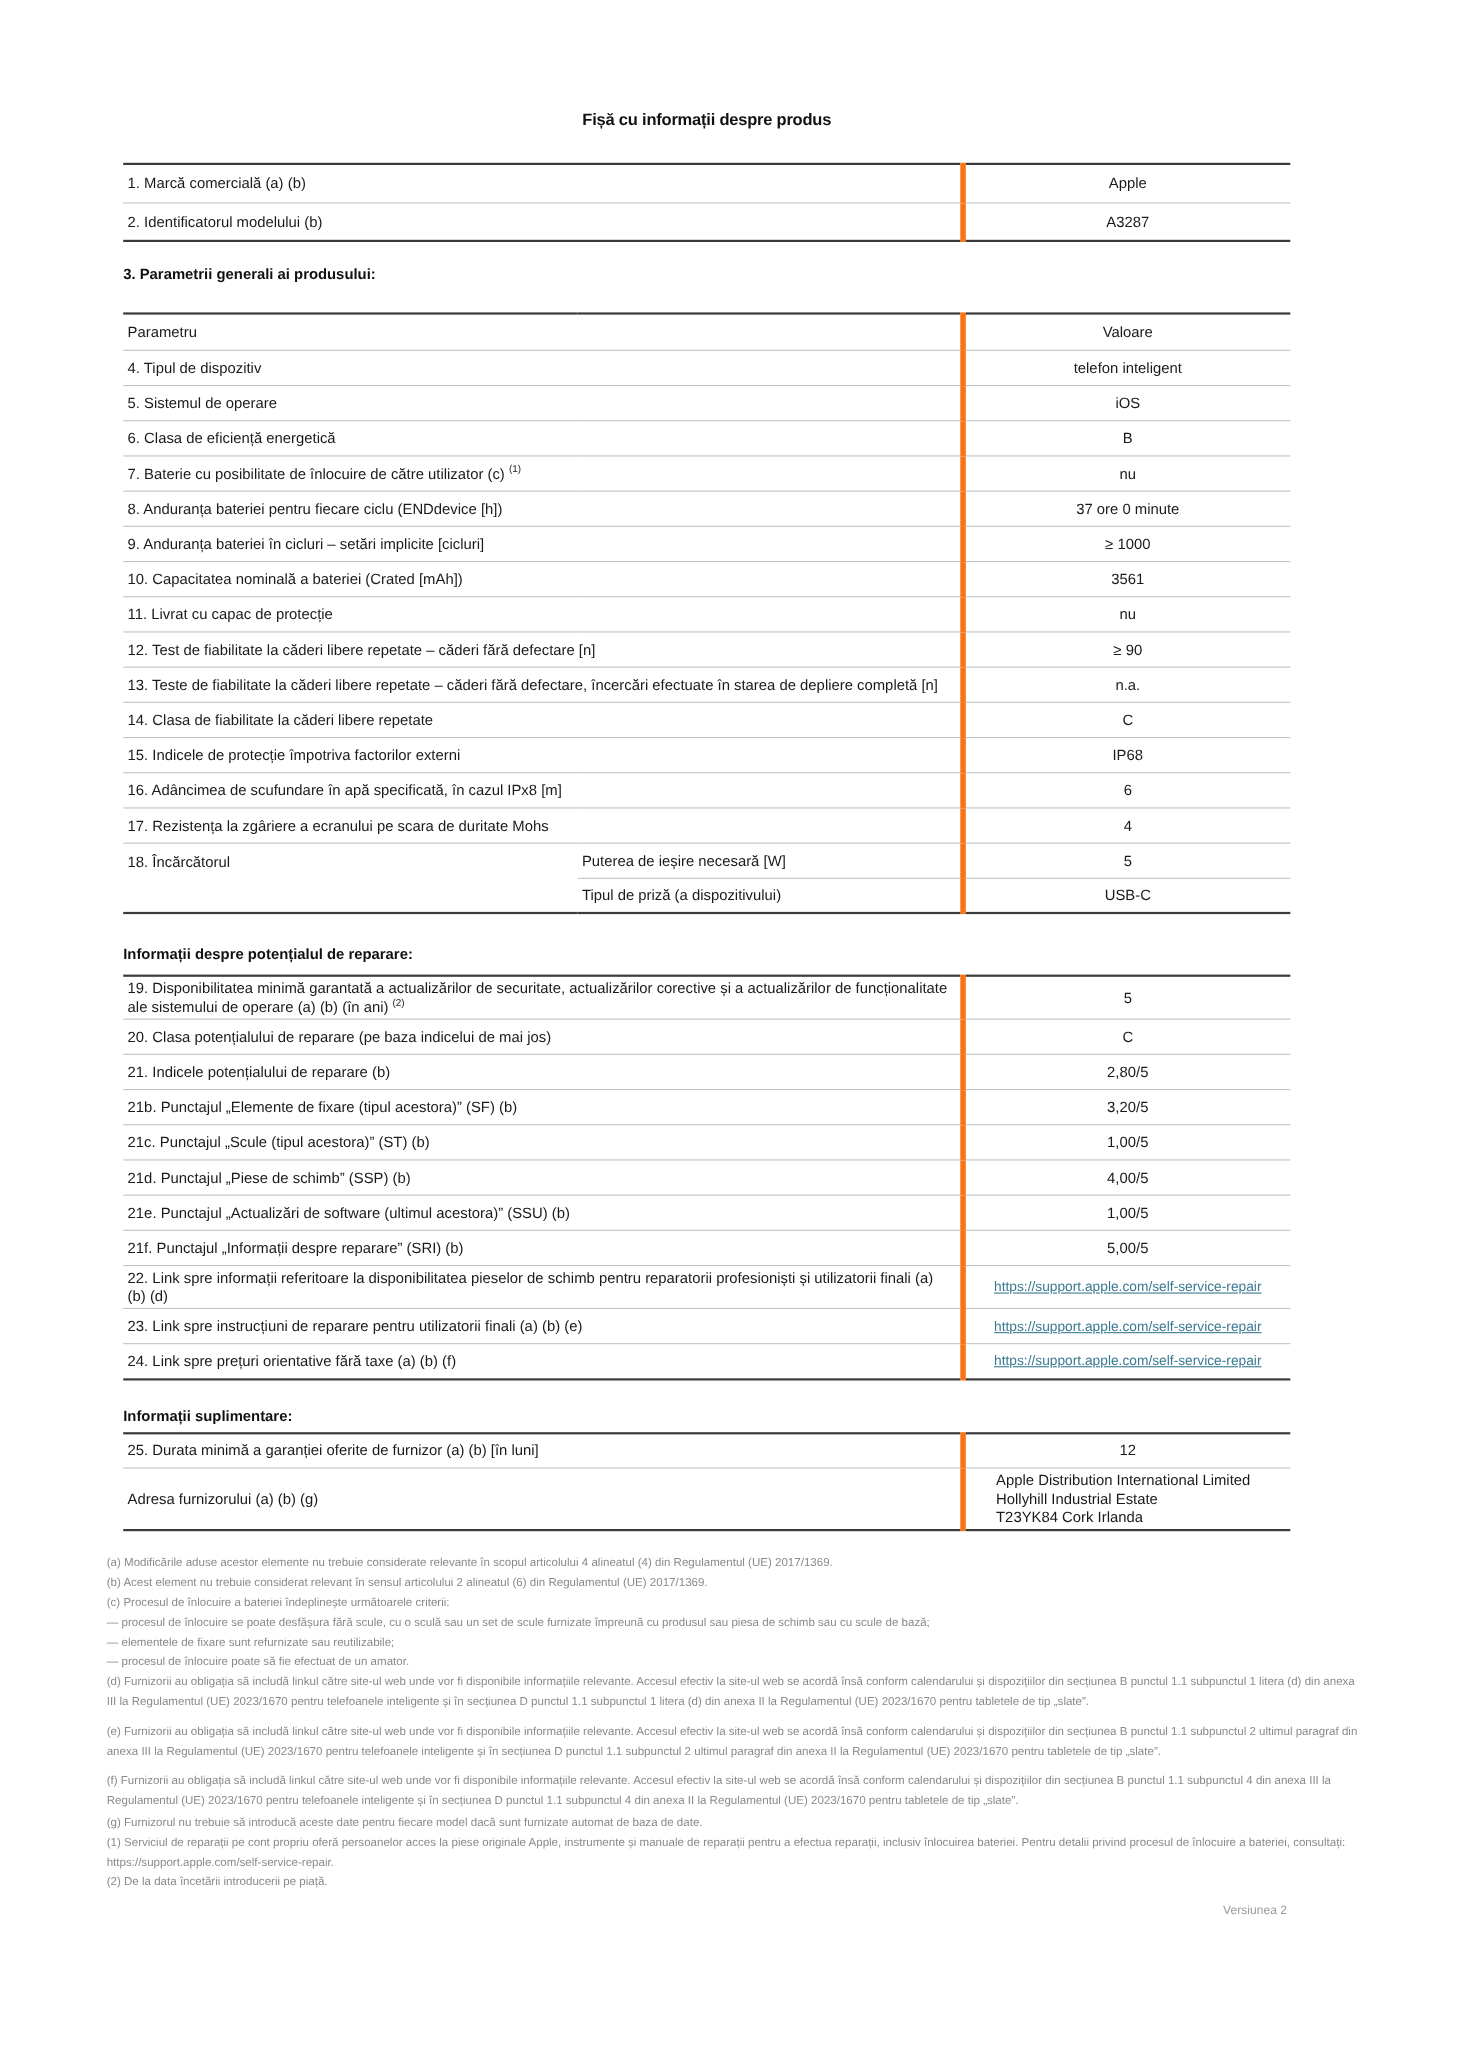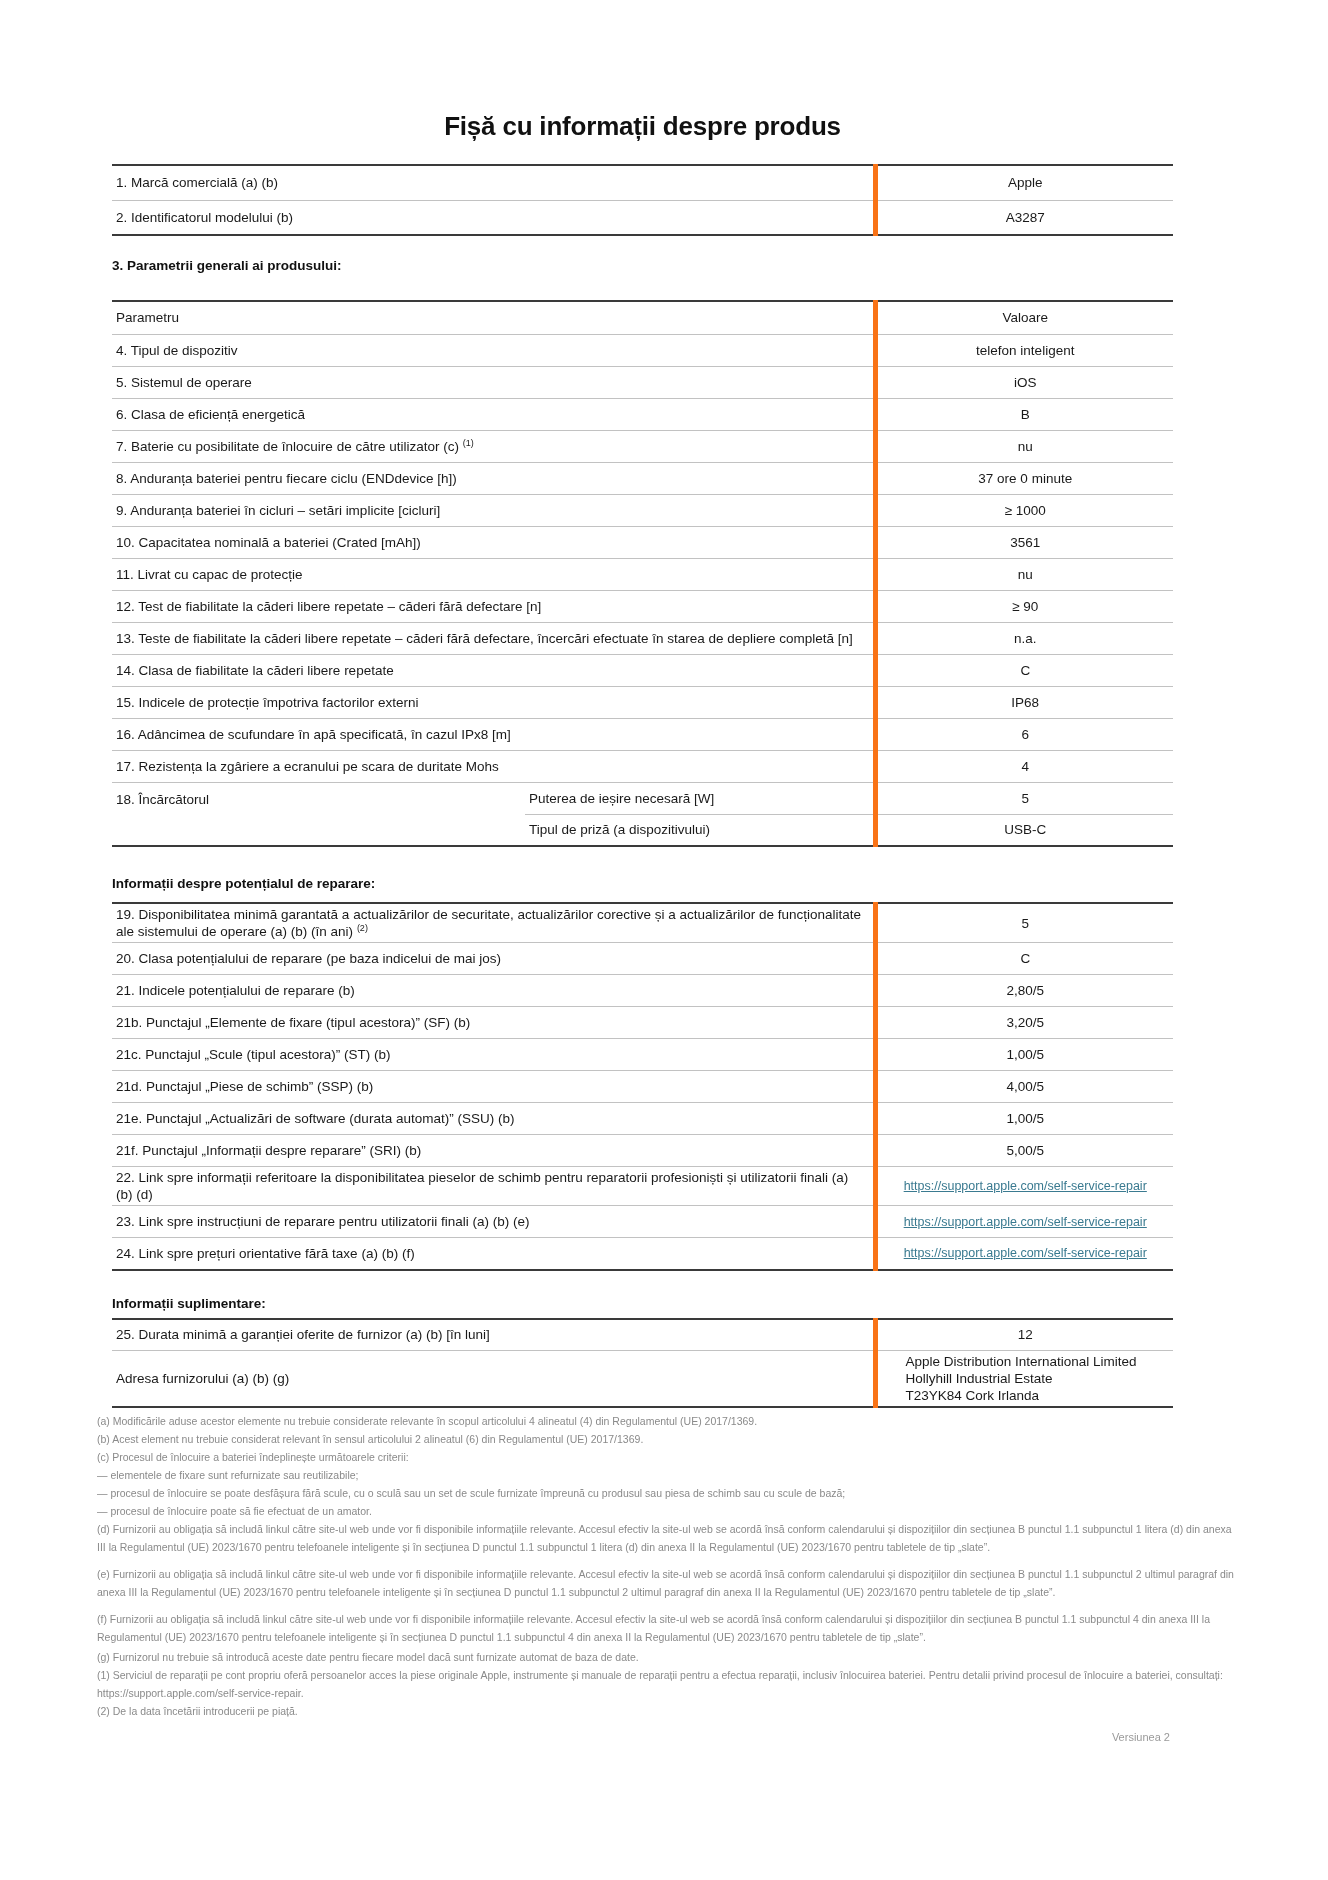--- a/index.html
+++ b/index.html
@@ -3,22 +3,22 @@
 <meta charset="utf-8">
 <style>
   html,body{margin:0;padding:0;background:#ffffff;}
   body{
     width:1328px;height:1880px;position:relative;
     font-family:"Liberation Sans",sans-serif;color:#1a1a1a;
     -webkit-font-smoothing:antialiased;
   }
   .content{position:absolute;left:112px;top:0;width:1061px;}
   .title{
-    padding-top:97px;margin:16px;text-align:center;
-    font-size:26px;font-weight:bold;line-height:26px;color:#111;
+    padding-top:97px;margin:0;text-align:center;
+    font-size:15px;font-weight:bold;line-height:26px;color:#111;
     letter-spacing:-0.2px;
   }
   table{border-collapse:collapse;table-layout:fixed;width:1061px;}
   .tbl{border-top:2px solid #3a3a3a;border-bottom:2px solid #3a3a3a;}
   .tbl tr{border-top:1px solid #c2c2c2;}
   .tbl tr:first-child{border-top:none;}
   .tbl td{
     font-size:13.5px;line-height:17px;vertical-align:middle;
     padding:2px 6px 2px 4px;height:32px;box-sizing:border-box;
     color:#1a1a1a;overflow:hidden;
@@ -189,21 +189,21 @@
     </tr>
     <tr>
       <td>21c. Punctajul „Scule (tipul acestora)” (ST) (b)</td>
       <td class="val">1,00/5</td>
     </tr>
     <tr>
       <td>21d. Punctajul „Piese de schimb” (SSP) (b)</td>
       <td class="val">4,00/5</td>
     </tr>
     <tr>
-      <td>21e. Punctajul „Actualizări de software (durata automat)” (SSU) (b)</td>
+      <td>21e. Punctajul „Actualizări de software (ultimul acestora)” (SSU) (b)</td>
       <td class="val">1,00/5</td>
     </tr>
     <tr>
       <td>21f. Punctajul „Informații despre reparare” (SRI) (b)</td>
       <td class="val">5,00/5</td>
     </tr>
     <tr>
       <td>22. Link spre informații referitoare la disponibilitatea pieselor de schimb pentru reparatorii profesioniști și utilizatorii finali (a) (b) (d)</td>
       <td class="val"><span class="link" style="color: rgb(58, 122, 144);">https://support.apple.com/self-service-repair</span></td>
     </tr>
@@ -240,22 +240,22 @@
     </tr>
   </tbody>
     </table>
 
 </div>
 
 <div class="footnotes">
   <p>(a) Modificările aduse acestor elemente nu trebuie considerate relevante în scopul articolului 4 alineatul (4) din Regulamentul (UE) 2017/1369.</p>
   <p>(b) Acest element nu trebuie considerat relevant în sensul articolului 2 alineatul (6) din Regulamentul (UE) 2017/1369.</p>
   <p>(c) Procesul de înlocuire a bateriei îndeplinește următoarele criterii:</p>
+  <p>— procesul de înlocuire se poate desfășura fără scule, cu o sculă sau un set de scule furnizate împreună cu produsul sau piesa de schimb sau cu scule de bază;</p>
   <p>— elementele de fixare sunt refurnizate sau reutilizabile;</p>
-  <p>— procesul de înlocuire se poate desfășura fără scule, cu o sculă sau un set de scule furnizate împreună cu produsul sau piesa de schimb sau cu scule de bază;</p>
   <p>— procesul de înlocuire poate să fie efectuat de un amator.</p>
   <p>(d) Furnizorii au obligația să includă linkul către site-ul web unde vor fi disponibile informațiile relevante. Accesul efectiv la site-ul web se acordă însă conform calendarului și dispozițiilor din secțiunea B punctul 1.1 subpunctul 1 litera (d) din anexa III la Regulamentul (UE) 2023/1670 pentru telefoanele inteligente și în secțiunea D punctul 1.1 subpunctul 1 litera (d) din anexa II la Regulamentul (UE) 2023/1670 pentru tabletele de tip „slate”.</p>
   <p class="gap">(e) Furnizorii au obligația să includă linkul către site-ul web unde vor fi disponibile informațiile relevante. Accesul efectiv la site-ul web se acordă însă conform calendarului și dispozițiilor din secțiunea B punctul 1.1 subpunctul 2 ultimul paragraf din anexa III la Regulamentul (UE) 2023/1670 pentru telefoanele inteligente și în secțiunea D punctul 1.1 subpunctul 2 ultimul paragraf din anexa II la Regulamentul (UE) 2023/1670 pentru tabletele de tip „slate”.</p>
   <p class="gap">(f) Furnizorii au obligația să includă linkul către site-ul web unde vor fi disponibile informațiile relevante. Accesul efectiv la site-ul web se acordă însă conform calendarului și dispozițiilor din secțiunea B punctul 1.1 subpunctul 4 din anexa III la Regulamentul (UE) 2023/1670 pentru telefoanele inteligente și în secțiunea D punctul 1.1 subpunctul 4 din anexa II la Regulamentul (UE) 2023/1670 pentru tabletele de tip „slate”.</p>
   <p class="gap-sm">(g) Furnizorul nu trebuie să introducă aceste date pentru fiecare model dacă sunt furnizate automat de baza de date.</p>
   <p>(1) Serviciul de reparații pe cont propriu oferă persoanelor acces la piese originale Apple, instrumente și manuale de reparații pentru a efectua reparații, inclusiv înlocuirea bateriei. Pentru detalii privind procesul de înlocuire a bateriei, consultați: https://support.apple.com/self-service-repair.</p>
   <p>(2) De la data încetării introducerii pe piață.</p>
 </div>
 
 <div class="version">Versiunea 2</div>

